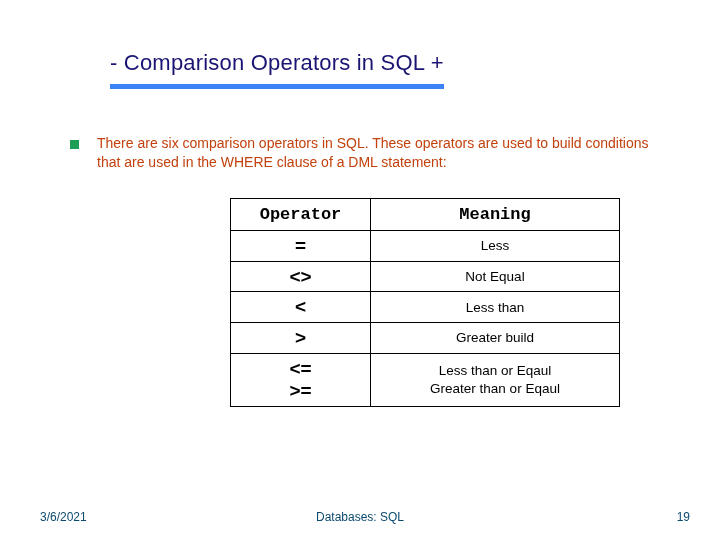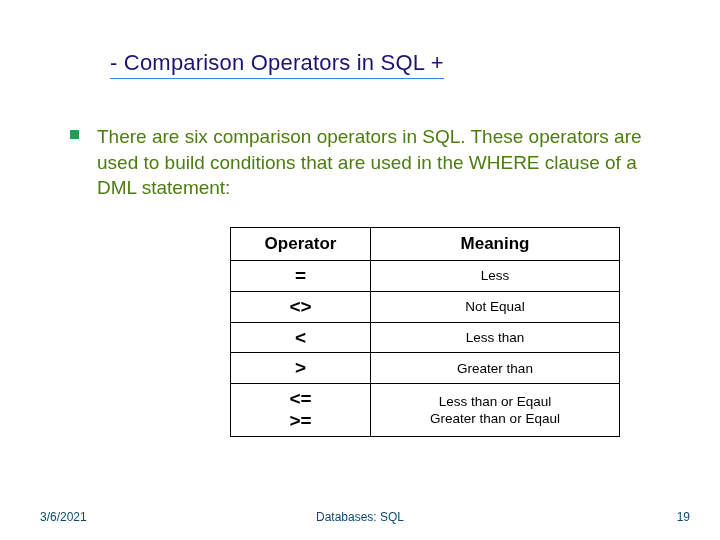--- a/index.html
+++ b/index.html
@@ -1,27 +1,27 @@
 <!DOCTYPE html>
 <html><head>
 <meta charset="utf-8">
 <style>
   * { margin: 0; padding: 0; box-sizing: border-box; }
   html, body { width: 720px; height: 540px; background: #fff; font-family: Verdana, Geneva, sans-serif; overflow: hidden; }
   .slide { position: relative; width: 720px; height: 540px; padding: 0; }
   .title-wrap { padding: 50px 0 0 110px; }
-  .title { font-size: 22px; color: #1a1573; font-weight: 400; border-bottom: 1px solid #3b82f6; display: inline-block; padding-bottom: 2px; letter-spacing: 0.2px; }
+  .title { font-size: 22px; color: #1a1573; font-weight: 400; border-bottom: 5px solid #3b82f6; display: inline-block; padding-bottom: 8px; letter-spacing: 0.2px; }
   .body { padding: 45px 50px 0 70px; }
   .bullet-row { display: flex; align-items: flex-start; }
   .bullet { width: 9px; height: 9px; background: #1f9e56; margin-top: 6px; margin-right: 18px; flex-shrink: 0; }
-  .para { font-size: 19px; line-height: 1.35; color: #4d7c0f; }
+  .para { font-size: 14px; line-height: 1.35; color: #c2410c; }
   .table-wrap { margin: 26px 0 0 160px; }
   table { border-collapse: collapse; }
   th, td { border: 1px solid #000; text-align: center; vertical-align: middle; }
-  th { font-size: 17px; font-weight: 700; padding: 6px 0; }
+  th { font-size: 17px; font-weight: 700; padding: 6px 0; font-family: Liberation Mono, monospace; }
   th.op-col, td.op-col { width: 140px; }
   th.mean-col, td.mean-col { width: 249px; }
   td.op-col { font-size: 19px; font-weight: 700; padding: 4px 0; line-height: 1.15; }
   td.mean-col { font-size: 13.5px; font-weight: 400; padding: 4px 0; line-height: 1.3; }
   .footer { position: absolute; bottom: 16px; left: 0; width: 100%; display: flex; justify-content: space-between; align-items: center; padding: 0 30px 0 40px; font-size: 12px; color: #0c4a6e; }
   .footer-center { position: absolute; left: 50%; transform: translateX(-50%); }
 </style>
 </head>
 <body>
 
@@ -52,21 +52,21 @@
           <tr>
             <td class="op-col">&lt;&gt;</td>
             <td class="mean-col">Not Equal</td>
           </tr>
           <tr>
             <td class="op-col">&lt;</td>
             <td class="mean-col">Less than</td>
           </tr>
           <tr>
             <td class="op-col">&gt;</td>
-            <td class="mean-col">Greater than</td>
+            <td class="mean-col">Greater build</td>
           </tr>
           <tr>
             <td class="op-col">&lt;=<br>&gt;=</td>
             <td class="mean-col">Less  than or Eqaul<br>Greater  than or Eqaul</td>
           </tr>
         </tbody>
       </table>
     </div>
   </div>
 

